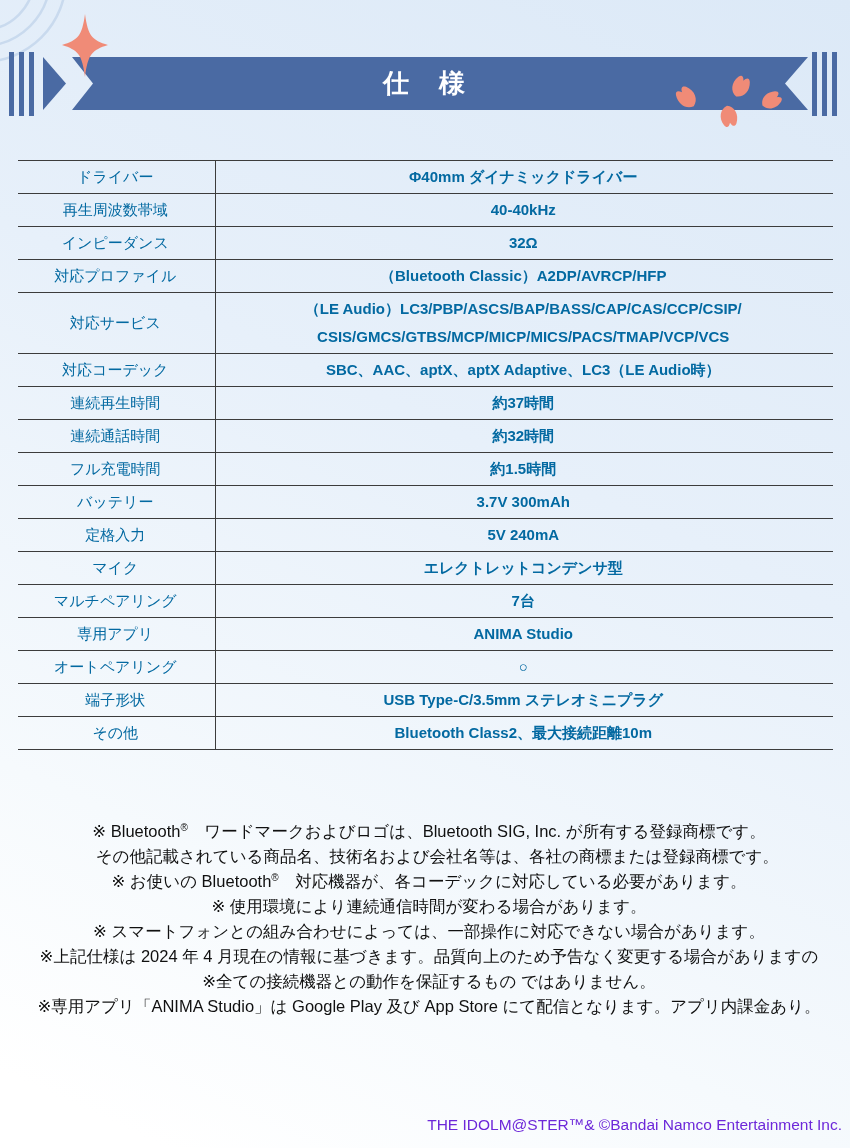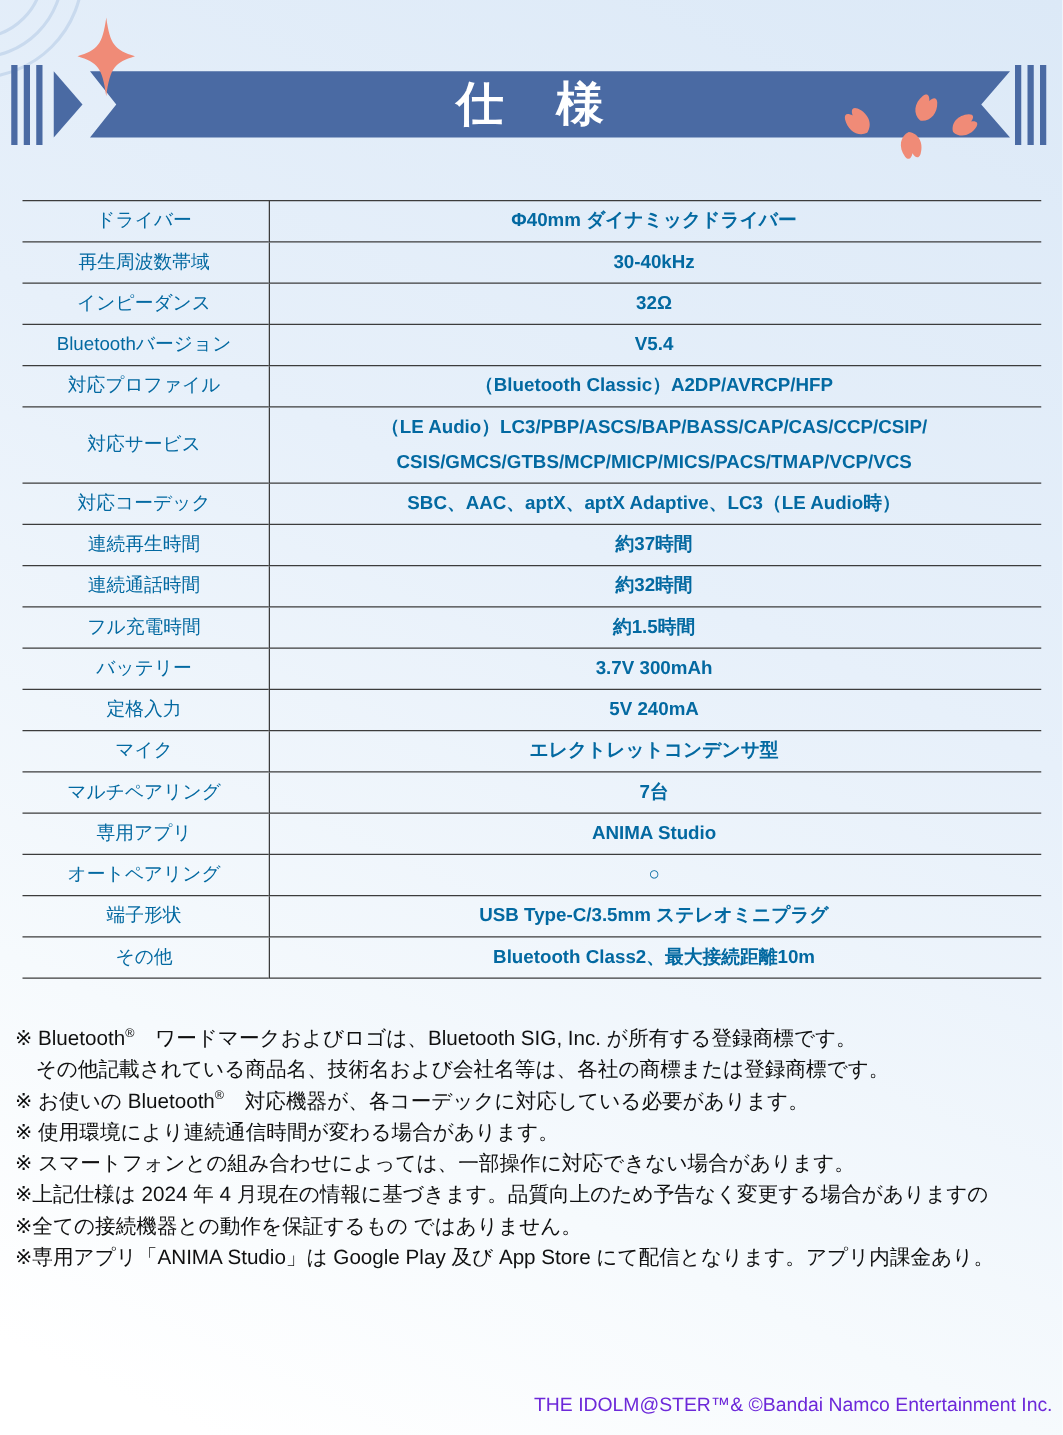--- a/index.html
+++ b/index.html
@@ -10,39 +10,39 @@
     overflow:hidden;
     font-family:"Liberation Sans","DejaVu Sans",sans-serif;
     background:linear-gradient(205deg,#dce9f7 0%,#e7f0fa 40%,#f6fafd 75%,#ffffff 95%);
     color:#1b1b1b;
   }
   .banner { position:absolute; left:0; top:0; width:850px; height:130px; }
   .banner svg { position:absolute; left:0; top:0; }
   .banner-title {
     position:absolute; left:0; top:57px; width:850px; height:53px;
     display:flex; align-items:center; justify-content:center;
-    color:#ffffff; font-size:38px; font-weight:700; letter-spacing:2px;
+    color:#ffffff; font-size:26px; font-weight:700; letter-spacing:2px;
   }
   .spec-table {
     position:absolute; left:18px; top:160px; width:815px;
     border-collapse:collapse; table-layout:fixed;
     border-bottom:1px solid #3c3c3c;
   }
   .spec-table th, .spec-table td {
     border-top:1px solid #3c3c3c;
     font-size:15px; line-height:28px; font-weight:400;
     text-align:center; vertical-align:middle;
     padding:2px 10px 2px 8px;
     color:#0369a1;
   }
   .spec-table th { width:197px; border-right:1px solid #3c3c3c; }
   .spec-table td { width:618px; white-space:pre;font-weight:bold; }
   .footnotes {
     position:absolute; left:12px; top:819px; width:834px;
-    font-size:16.5px; line-height:25px; color:#101010;
+    font-size:16.5px; line-height:25px; color:#101010;text-align:center;
   }
   .fn-line { white-space:pre; }
   .fn-line sup { font-size:10px; line-height:0; vertical-align:super; }
   .footer {
     position:absolute; right:8px; top:1116px; width:840px;
     text-align:right; font-size:15.5px; color:#6d28d9;
   }
 </style>
 </head>
 <body>
@@ -94,32 +94,28 @@
       <col style="width:618px">
     </colgroup>
   <tbody>
   <tr>
     <th class="spec-label">ドライバー</th>
     <td class="spec-value">Φ40mm ダイナミックドライバー</td>
   </tr>
 
   <tr>
     <th class="spec-label">再生周波数帯域</th>
-    <td class="spec-value">30-40kHz</td>
+    <td class="spec-value">40-40kHz</td>
   </tr>
 
   <tr>
     <th class="spec-label">インピーダンス</th>
     <td class="spec-value">32Ω</td>
   </tr>
 
-  <tr>
-    <th class="spec-label">Bluetoothバージョン</th>
-    <td class="spec-value">V5.4</td>
-  </tr>
 
   <tr>
     <th class="spec-label">対応プロファイル</th>
     <td class="spec-value">（Bluetooth Classic）A2DP/AVRCP/HFP</td>
   </tr>
 
   <tr>
     <th class="spec-label">対応サービス</th>
     <td class="spec-value">（LE Audio）LC3/PBP/ASCS/BAP/BASS/CAP/CAS/CCP/CSIP/
 CSIS/GMCS/GTBS/MCP/MICP/MICS/PACS/TMAP/VCP/VCS</td>

